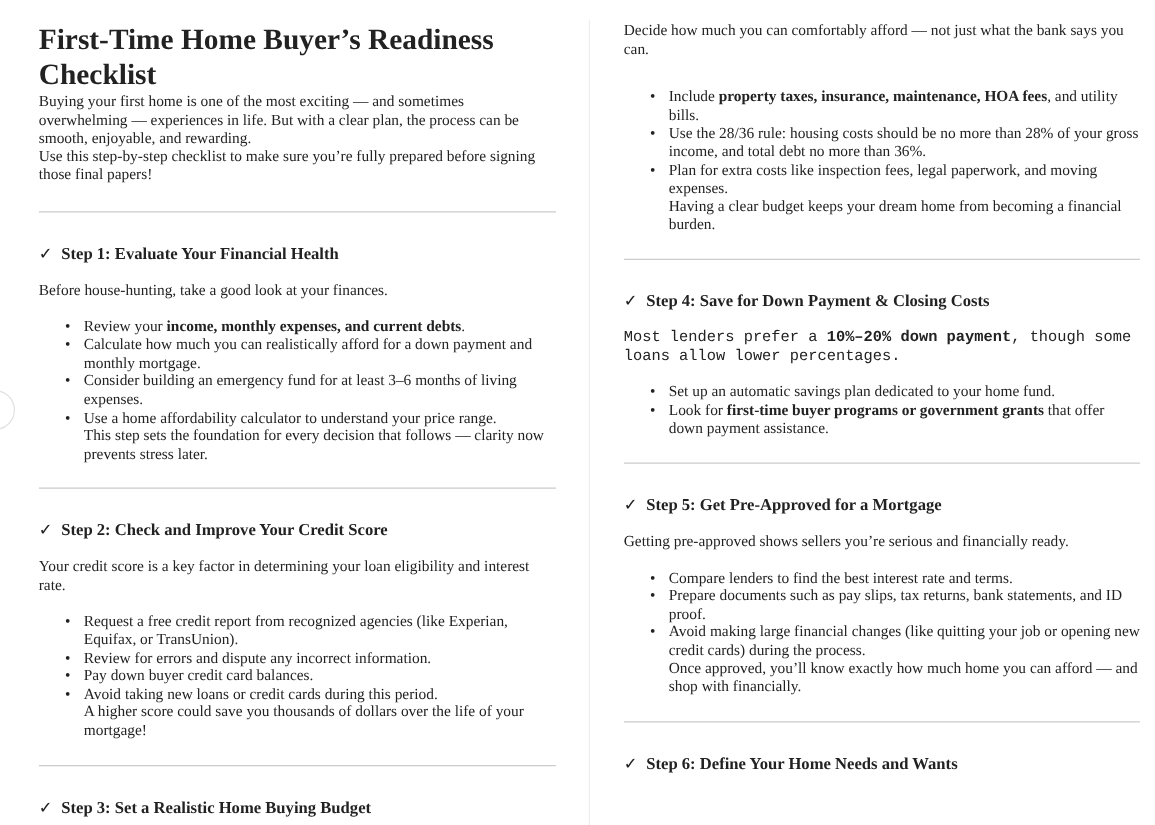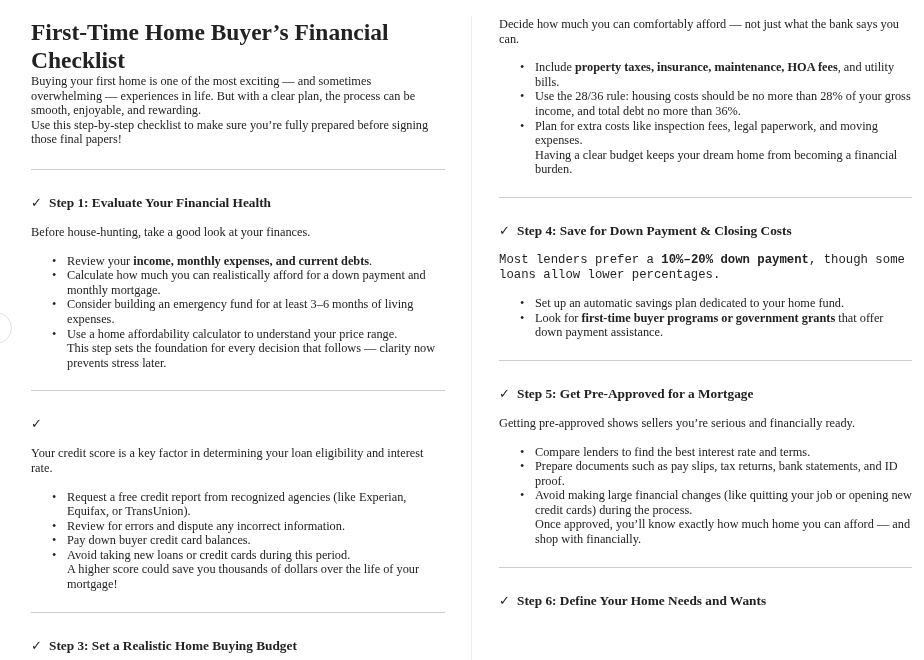--- a/index.html
+++ b/index.html
@@ -40,21 +40,21 @@
   .note { display:block; }
   b { font-weight:bold; }
 </style>
 </head>
 <body>
 
 <div class="edge-circle"></div>
 <div class="page-divider"></div>
 
 <div class="col col-left">
-  <h1>First-Time Home Buyer’s Financial Checklist</h1>
+  <h1>First-Time Home Buyer’s Readiness Checklist</h1>
   <p class="intro">
     <span>Buying your first home is one of the most exciting — and sometimes overwhelming — experiences in life. But with a clear plan, the process can be smooth, enjoyable, and rewarding.</span><br>
     <span>Use this step-by-step checklist to make sure you’re fully prepared before signing those final papers!</span>
   </p>
   <hr style="margin-top:22px;">
 
   <section>
     <h2 style="margin-top:25px;">
       <span class="check">✓</span>
       <span>Step 1: Evaluate Your Financial Health</span>
@@ -65,20 +65,21 @@
       <li><span>Calculate how much you can realistically afford for a down payment and monthly mortgage.</span></li>
       <li><span>Consider building an emergency fund for at least 3–6 months of living expenses.</span></li>
       <li><span>Use a home affordability calculator to understand your price range.</span><span class="note">This step sets the foundation for every decision that follows — clarity now prevents stress later.</span></li>
     </ul>
   </section>
   <hr style="margin-top:20px;">
 
   <section>
     <h2 style="margin-top:25px;">
       <span class="check">✓</span>
+      <span>Step 2: Check and Improve Your Credit Score</span>
     </h2>
     <p style="margin-top:14px;">Your credit score is a key factor in determining your loan eligibility and interest rate.</p>
     <ul style="margin-top:14px;">
       <li><span>Request a free credit report from recognized agencies (like Experian, Equifax, or TransUnion).</span></li>
       <li><span>Review for errors and dispute any incorrect information.</span></li>
       <li><span>Pay down buyer credit card balances.</span></li>
       <li><span>Avoid taking new loans or credit cards during this period.</span><span class="note">A higher score could save you thousands of dollars over the life of your mortgage!</span></li>
     </ul>
   </section>
   <hr style="margin-top:20px;">
@@ -86,21 +87,21 @@
   <h2 style="margin-top:25px;">
     <span class="check">✓</span>
     <span>Step 3: Set a Realistic Home Buying Budget</span>
   </h2>
 </div>
 
 <div class="col col-right">
 
   <section>
     <p style="margin-top:17px;">Decide how much you can comfortably afford — not just what the bank says you can.</p>
-    <ul style="margin-top:14px;">
+    <ul style="margin-top:24px;">
       <li><span>Include </span><b>property taxes, insurance, maintenance, HOA fees</b><span>, and utility bills.</span></li>
       <li><span>Use the 28/36 rule: housing costs should be no more than 28% of your gross income, and total debt no more than 36%.</span></li>
       <li><span>Plan for extra costs like inspection fees, legal paperwork, and moving expenses.</span><span class="note">Having a clear budget keeps your dream home from becoming a financial burden.</span></li>
     </ul>
   </section>
   <hr style="margin-top:20px;">
 
   <section>
     <h2 style="margin-top:25px;">
       <span class="check">✓</span>

